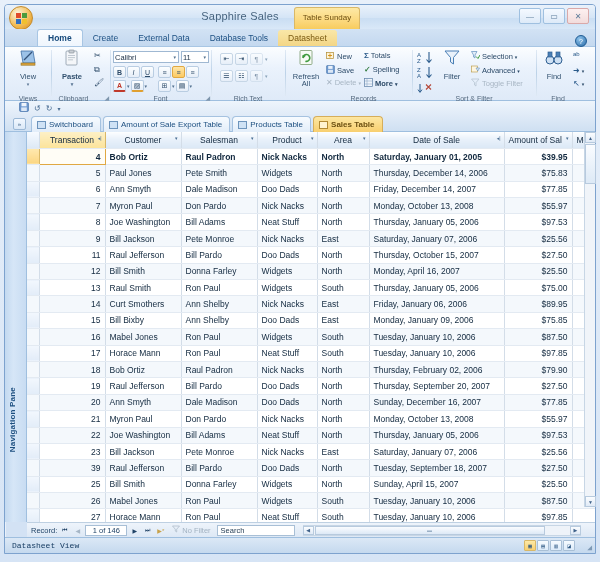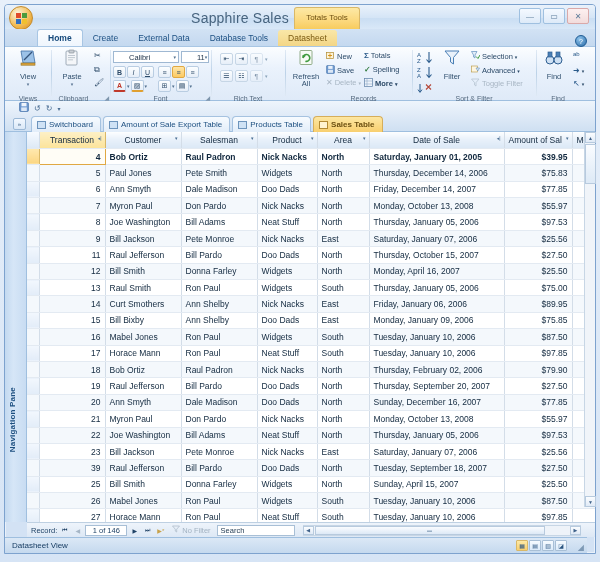--- a/index.html
+++ b/index.html
@@ -26,21 +26,21 @@
   }
 
   
   .titlebar {
     position:absolute; left:0; top:0; width:100%; height:26px;
     background:linear-gradient(180deg,#eaf2fb 0%,#d5e5f6 48%,#cadef3 52%,#dceaf9 100%);
     border-radius:3px 3px 0 0;
   }
   .app-title {
     position:absolute; left:0; right:0; top:5px;
-    text-align:center; font-size:14px; color:#47647f; letter-spacing:.2px;
+    text-align:center; font-size:11px; color:#47647f; letter-spacing:.2px;
     padding-right:120px;
   }
   .contextual-tab-group {
     position:absolute; right:235px; top:2px;
     width:66px; height:22px;
     background:linear-gradient(180deg,#fde9a6 0%,#fbd77a 65%,#f7cc5e 100%);
     border:1px solid #d9b868; border-bottom:none;
     border-radius:3px 3px 0 0;
     font-size:8px; color:#6b4e11; text-align:center; line-height:20px;
   }
@@ -108,21 +108,21 @@
     background:linear-gradient(180deg,#fcfeff,#e6eef8); font-size:7px; color:#2c4a68;
   }
   .icon-sq.on {
     background:linear-gradient(180deg,#ffe6a8,#fcca62); border-color:#e0a842;
   }
   .icon-sq.plain { border-color:#c6d6e6; }
 
   .combo {
     position:absolute; border:1px solid #9fb8d2; background:#fff;
     font-size:7.5px; color:#20344a; display:flex; align-items:center;
-    padding-left:15px; height:12px;
+    padding-left:1px; height:12px;
   }
   .combo .caret { margin-left:auto; margin-right:2px; font-size:5px; color:#4a6party; color:#51708e; }
 
   .dlg-launcher { position:absolute; bottom:1px; font-size:6px; color:#7f96ad; }
 
   
   .qat-row {
     position:absolute; left:0; top:96px; width:100%; height:15px;
     background:linear-gradient(180deg,#eef5fc,#dfeaf7);
   }
@@ -277,25 +277,25 @@
   }
   .hs-btn.l { left:-1px; } .hs-btn.r { right:-1px; }
   .hs-thumb {
     position:absolute; left:11px; top:0; width:230px; height:9px;
     background:linear-gradient(180deg,#fafcff,#dde9f6); border:1px solid #b7cade;
     display:flex; align-items:center; justify-content:center; font-size:5px; color:#9ab0c6;
   }
 
   
   .statusbar {
-    position:absolute; left:0; right:8px; bottom:0; height:16px;
+    position:absolute; left:0; right:0; bottom:0; height:16px;
     background:linear-gradient(180deg,#dbe8f6,#c5d9ee);
     border-top:1px solid #9fbfdf;
     display:flex; align-items:center;
-    font-size:8px; color:#12385f; padding-left:7px;
+    font-size:8px; color:#12385f; padding-left:7px;font-family:Liberation Mono, monospace;
   }
   .view-btns { position:absolute; right:20px; top:2px; display:flex; gap:1px; }
   .view-btn {
     width:12px; height:11px; border:1px solid #a8bfd6; border-radius:1px;
     background:linear-gradient(180deg,#f6fbff,#dcebfa);
     display:flex; align-items:center; justify-content:center; font-size:6px; color:#2a5580;
   }
   .view-btn.active { background:linear-gradient(180deg,#fde9a6,#f8cf70); border-color:#d9b868; }
   .resize-grip { position:absolute; right:3px; bottom:1px; font-size:8px; color:#7d99b5; }
   .help-orb {
@@ -318,21 +318,21 @@
                     border:1px solid #c58b2c;display:flex;align-items:center;justify-content:center;">
           <span style="display:grid;grid-template-columns:5px 5px;grid-template-rows:5px 5px;gap:1px;">
             <i style="background:#e04b2a;display:block;"></i>
               <i style="background:#4b9b3e;display:block;"></i>
             <i style="background:#2f6fc0;display:block;"></i>
               <i style="background:#f0c030;display:block;"></i>
           </span>
         </div>
       </div>
       <div class="app-title">Sapphire Sales</div>
-      <div class="contextual-tab-group">Totals Tools</div>
+      <div class="contextual-tab-group">Table Sunday</div>
       <div class="win-btns">
         <div class="win-btn">—</div>
         <div class="win-btn">▭</div>
         <div class="win-btn close">✕</div>
       </div>
     </div>
 
     <div class="ribbon-tabs">
       <div class="tabstrip">
         <div class="rtab active">Home</div>
@@ -355,21 +355,21 @@
             </svg>
           </span>
           <span class="cap">View</span>
           <span class="arrow">▾</span>
         </div>
         <div class="rgroup-label">Views</div>
       </div>
       <div class="rgroup-sep" style="left:46px;"></div>
 
       <div class="rgroup" style="left:47px; width:57px;">
-        <div class="big-btn" style="left:1px; width:38px;">
+        <div class="big-btn" style="left:1px; width:38px;font-weight:bold;">
           <span class="glyph">
             <svg width="18" height="18" viewBox="0 0 18 18">
               <rect x="3" y="2" width="11" height="14" rx="1" fill="#f4f6f9" stroke="#8a99a8" stroke-width="0.8"></rect>
               <rect x="6" y="1" width="5" height="3" rx="0.6" fill="#c9ced4" stroke="#7a868f" stroke-width="0.6"></rect>
               <rect x="5" y="6" width="7" height="0.9" fill="#b9c2cb"></rect>
               <rect x="5" y="8.2" width="7" height="0.9" fill="#b9c2cb"></rect>
               <rect x="5" y="10.4" width="5" height="0.9" fill="#b9c2cb"></rect>
             </svg>
           </span>
           <span class="cap">Paste</span>

